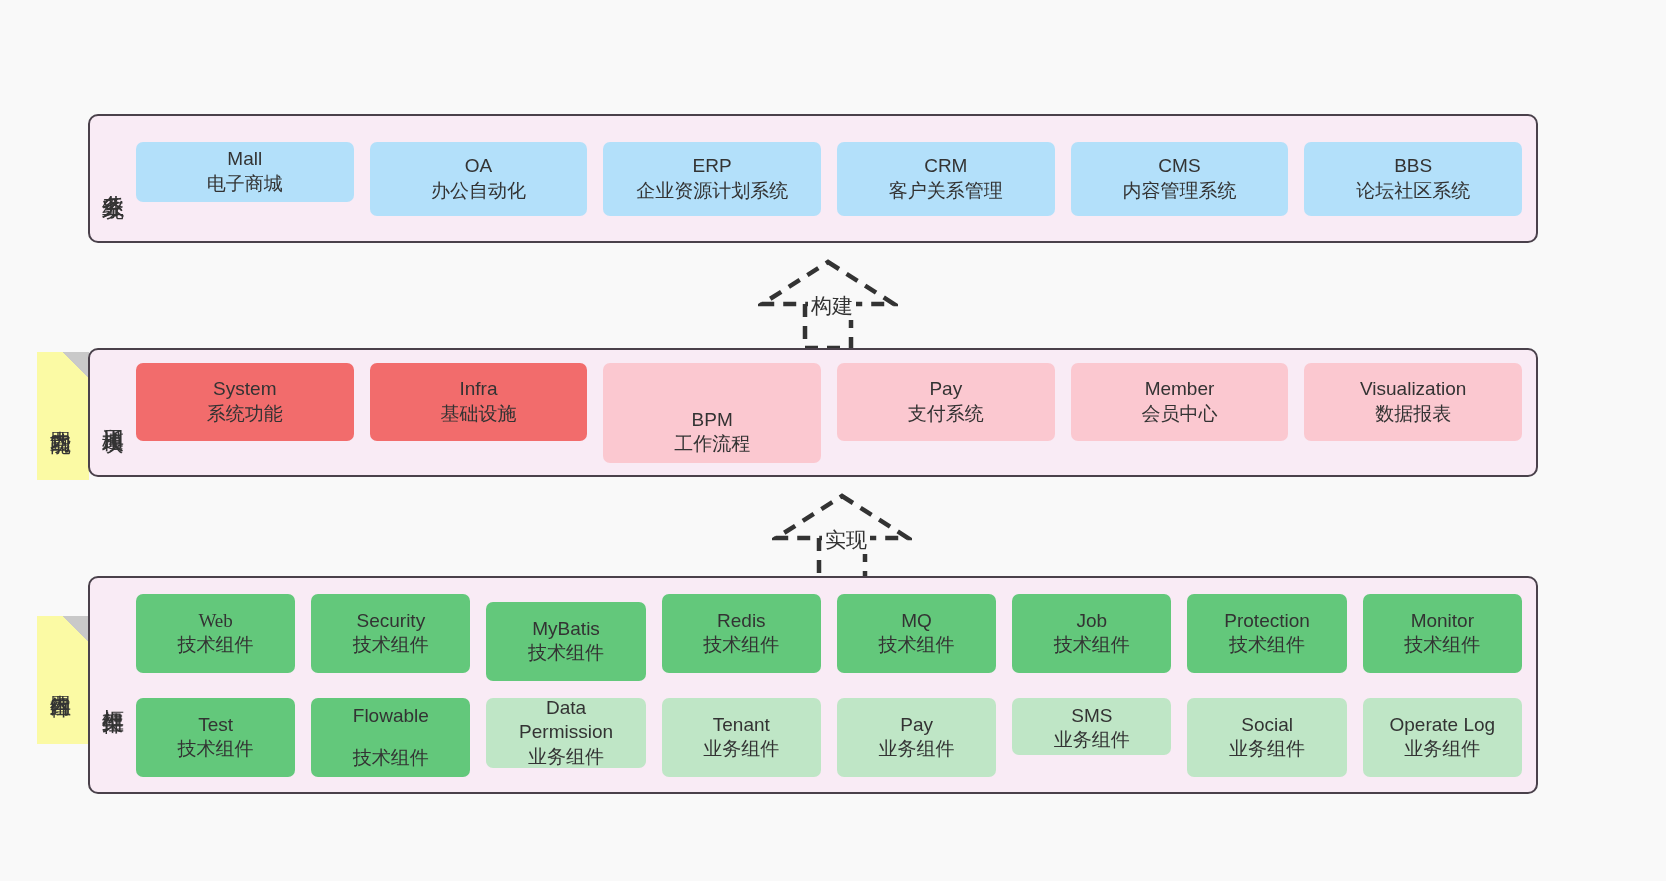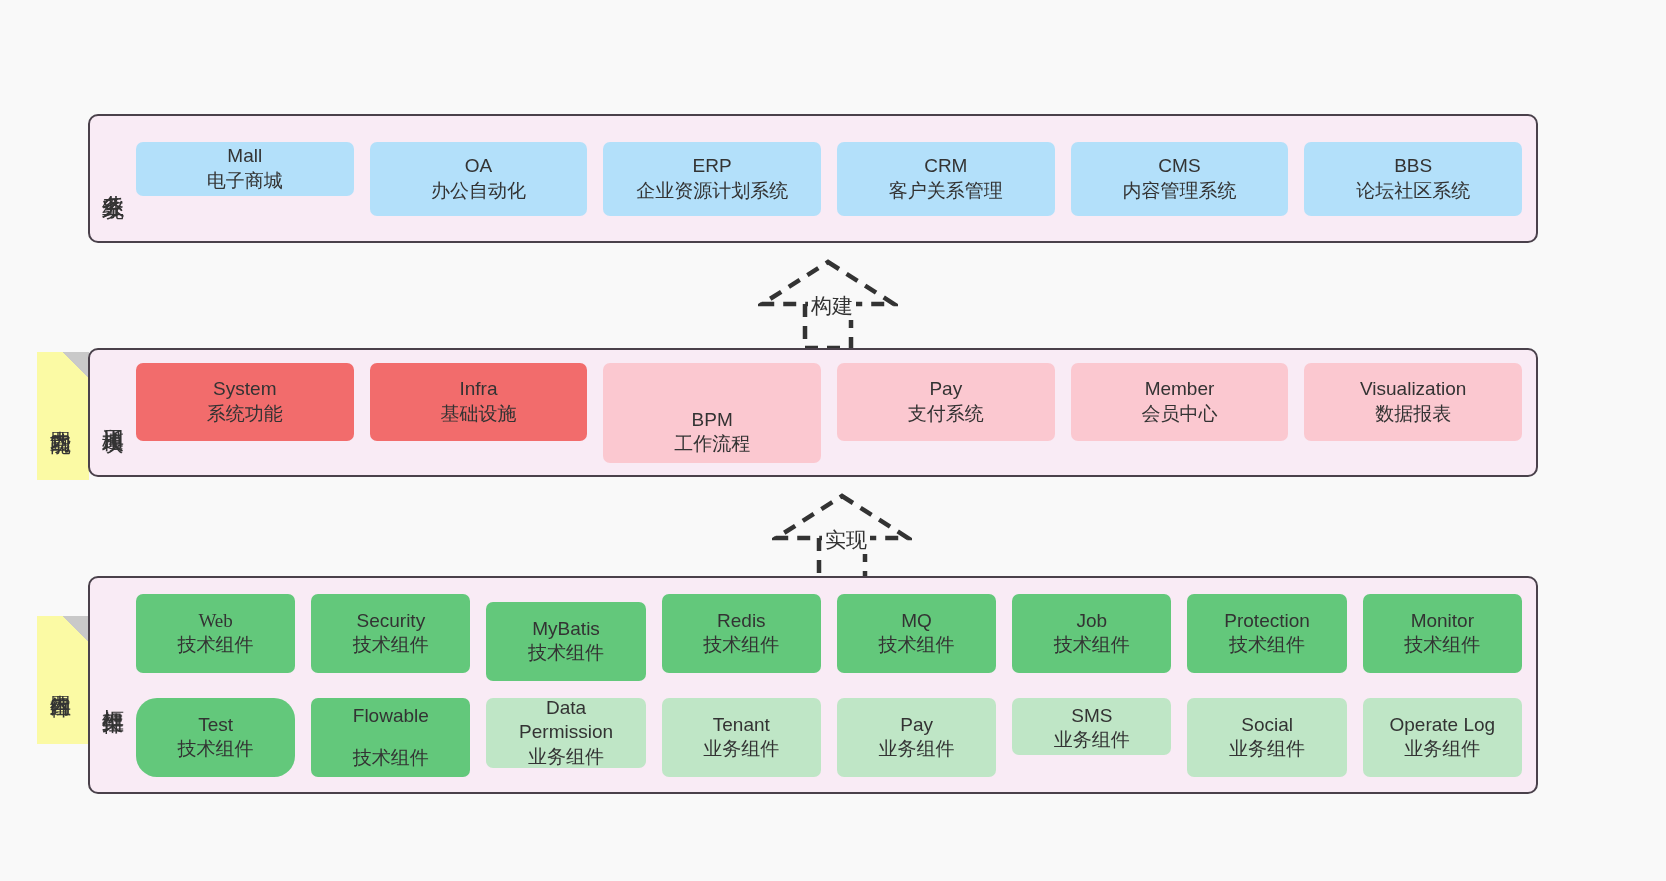--- a/index.html
+++ b/index.html
@@ -134,21 +134,21 @@
 </style>
 </head>
 <body>
 
 <div id="canvas">
 
   <div class="band" id="band-business" style="left:88px; top:114px; width:1450px; height:129px;">
     <div class="band-label">业务系统</div>
     <div class="band-body">
       <div class="row">
-        <div class="node blue" style="height:54px;">
+        <div class="node blue" style="height:60px;">
           <span class="t-en">Mall</span>
           <span class="t-cn">电子商城</span>
         </div>
         <div class="node blue" style="height:74px;">
           <span class="t-en">OA</span>
           <span class="t-cn">办公自动化</span>
         </div>
         <div class="node blue" style="height:74px;">
           <span class="t-en">ERP</span>
           <span class="t-cn">企业资源计划系统</span>
@@ -262,21 +262,21 @@
           <span class="t-en">Protection</span>
           <span class="t-cn">技术组件</span>
         </div>
         <div class="node green" style="height:79px;">
           <span class="t-en">Monitor</span>
           <span class="t-cn">技术组件</span>
         </div>
       </div>
 
       <div class="row">
-        <div class="node green" style="height:79px;border-radius:21px;">
+        <div class="node green" style="height:79px;">
           <span class="t-en">Test</span>
           <span class="t-cn">技术组件</span>
         </div>
         <div class="node green" style="height:79px;justify-content:space-between;">
           <span class="t-en">Flowable</span>
           <span class="t-cn">技术组件</span>
         </div>
         <div class="node lgreen" style="height:70px;">
           <span class="t-en" style="max-width:105px;">Data Permission</span>
           <span class="t-cn">业务组件</span>

